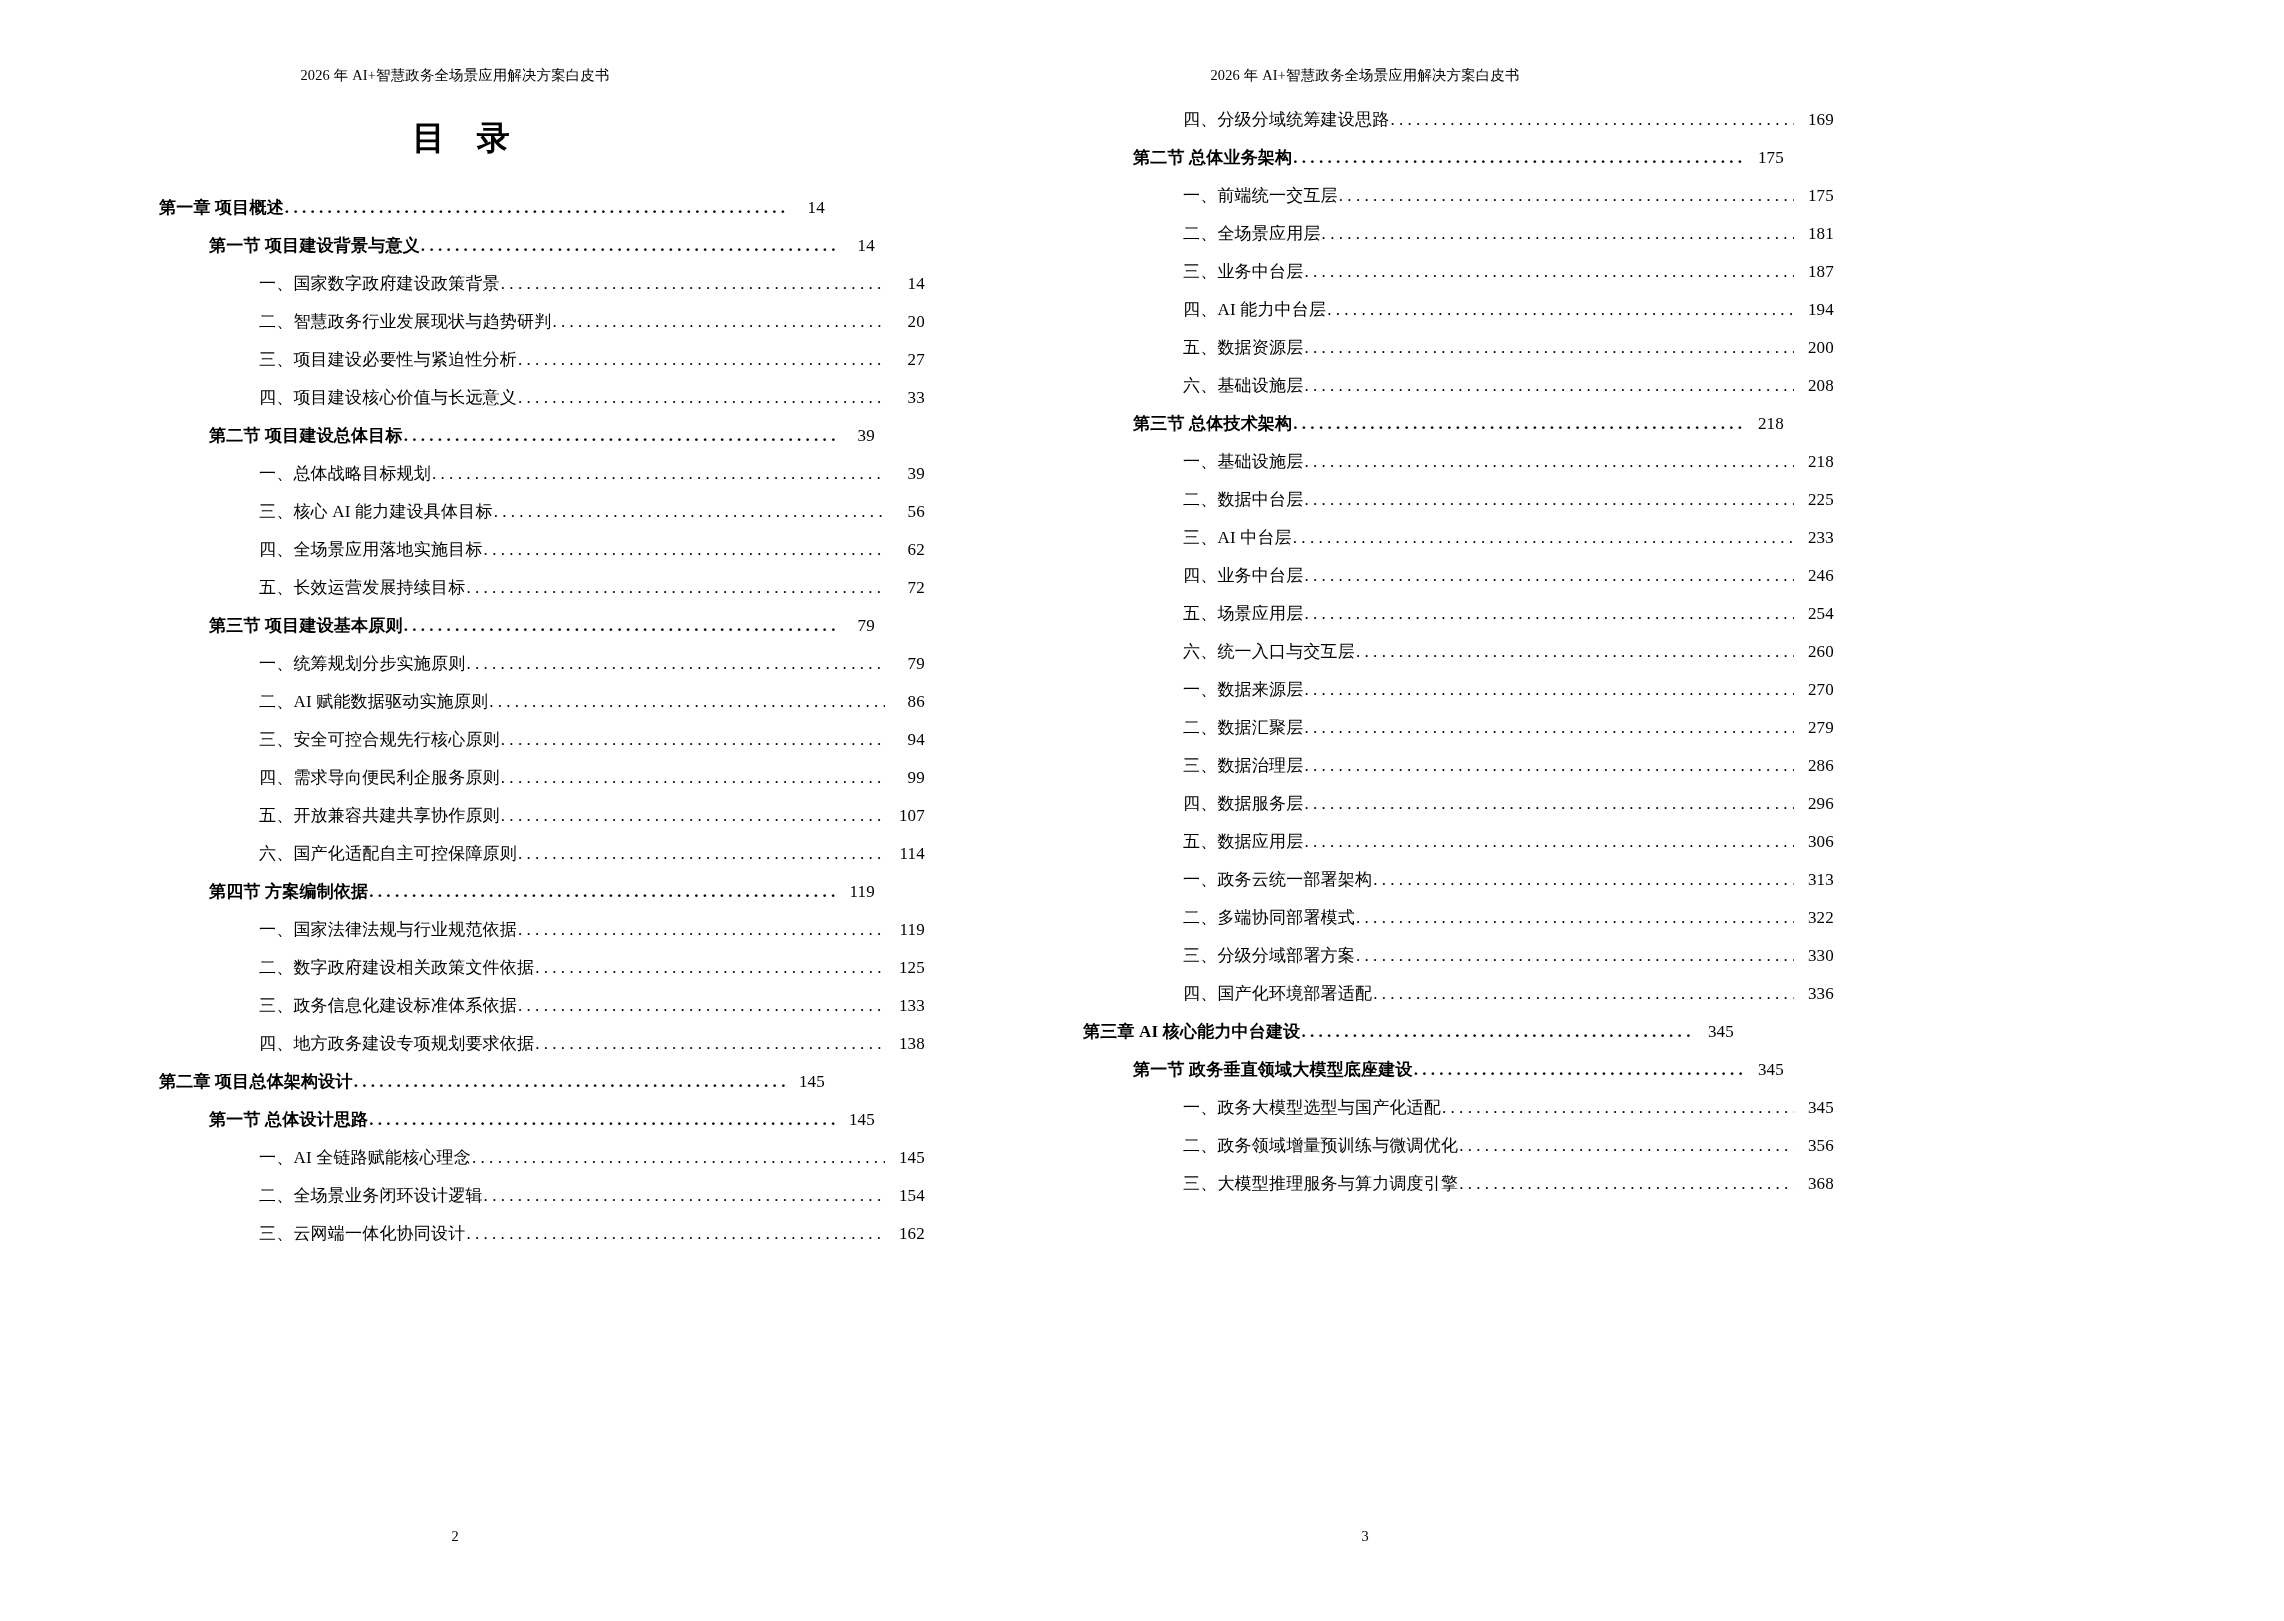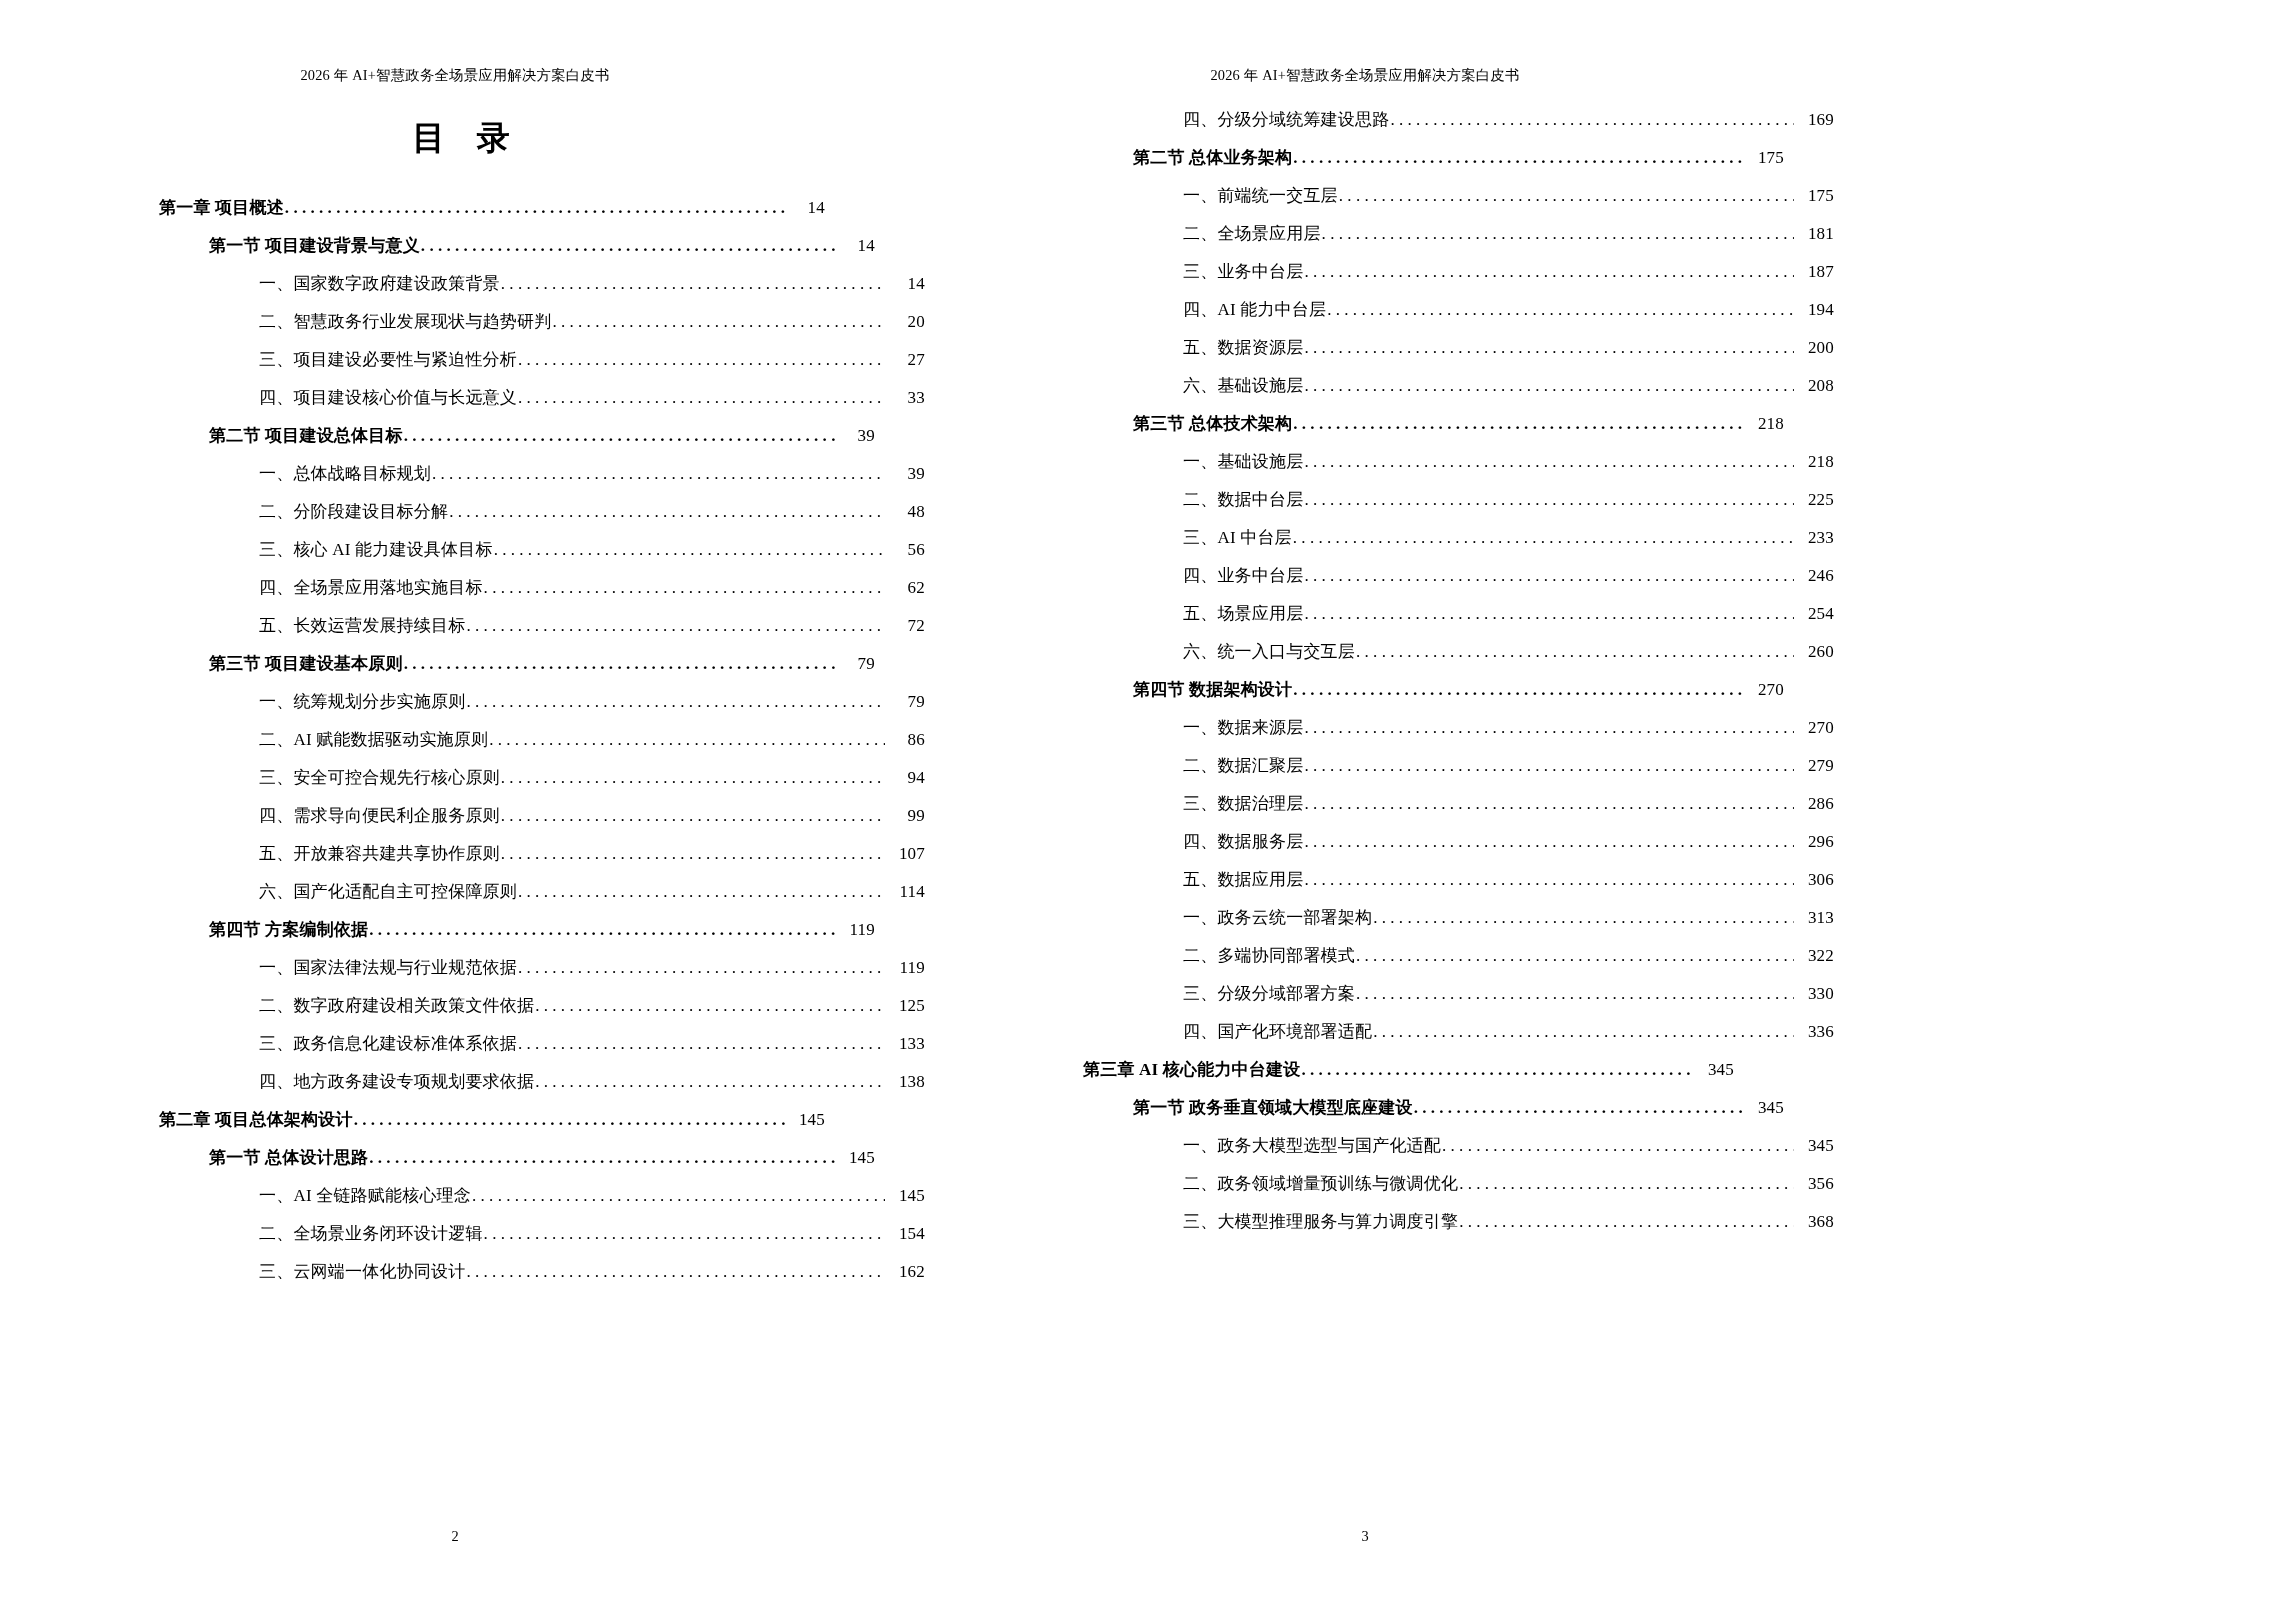--- a/index.html
+++ b/index.html
@@ -128,25 +128,20 @@
             <span class="toc-text">第二节 项目建设总体目标</span>
             <span class="toc-dots"></span>
             <span class="toc-page">39</span>
           </div>
           <div class="toc-row lvl-item">
             <span class="toc-text">一、总体战略目标规划</span>
             <span class="toc-dots"></span>
             <span class="toc-page">39</span>
           </div>
           <div class="toc-row lvl-item">
-            <span class="toc-text">二、分阶段建设目标分解</span>
-            <span class="toc-dots"></span>
-            <span class="toc-page">48</span>
-          </div>
-          <div class="toc-row lvl-item">
             <span class="toc-text">三、核心 AI 能力建设具体目标</span>
             <span class="toc-dots"></span>
             <span class="toc-page">56</span>
           </div>
           <div class="toc-row lvl-item">
             <span class="toc-text">四、全场景应用落地实施目标</span>
             <span class="toc-dots"></span>
             <span class="toc-page">62</span>
           </div>
           <div class="toc-row lvl-item">
@@ -318,25 +313,20 @@
           <div class="toc-row lvl-item">
             <span class="toc-text">五、场景应用层</span>
             <span class="toc-dots"></span>
             <span class="toc-page">254</span>
           </div>
           <div class="toc-row lvl-item">
             <span class="toc-text">六、统一入口与交互层</span>
             <span class="toc-dots"></span>
             <span class="toc-page">260</span>
           </div>
-          <div class="toc-row lvl-section">
-            <span class="toc-text">第四节 数据架构设计</span>
-            <span class="toc-dots"></span>
-            <span class="toc-page">270</span>
-          </div>
           <div class="toc-row lvl-item">
             <span class="toc-text">一、数据来源层</span>
             <span class="toc-dots"></span>
             <span class="toc-page">270</span>
           </div>
           <div class="toc-row lvl-item">
             <span class="toc-text">二、数据汇聚层</span>
             <span class="toc-dots"></span>
             <span class="toc-page">279</span>
           </div>

